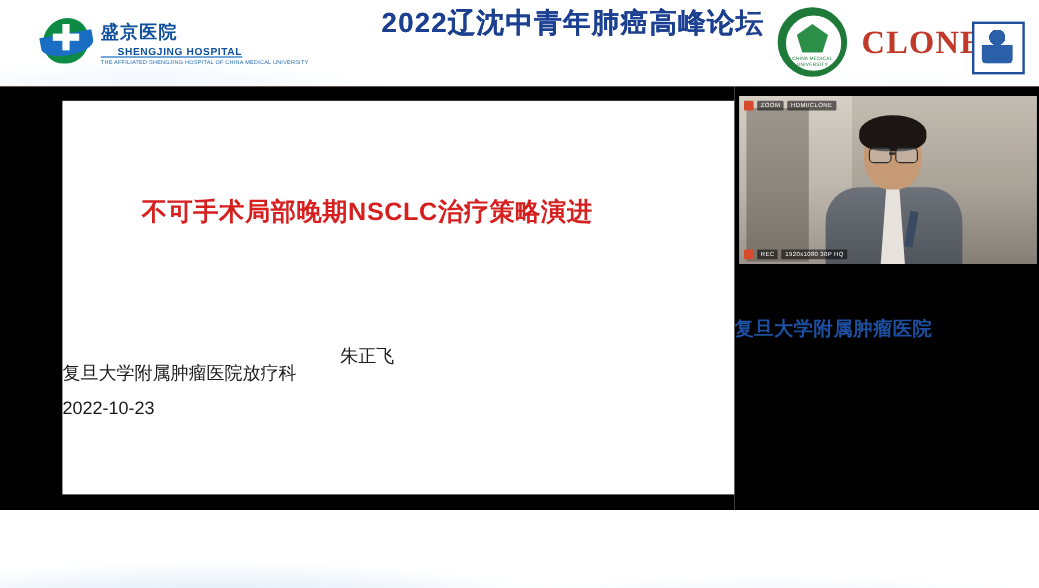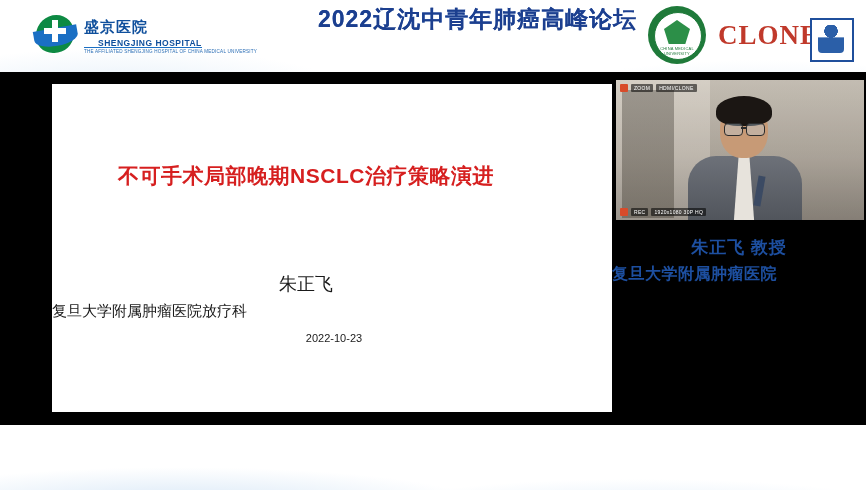--- a/index.html
+++ b/index.html
@@ -248,41 +248,40 @@
     left: 0; top: 78px;
     width: 508px;
     text-align: center;
     font-size: 21px;
     font-weight: bold;
     color: #d61f1f;
     letter-spacing: 0.5px;
   }
   .slide-author {
     position: absolute;
-    left: 0; top: 188px;
+    left: 0; top: 204px;
     width: 508px;
     text-align: center;
-    font-size: 18px;
+    font-size: 15px;
     color: #1a1a1a;
   }
   .slide-affil {
     position: absolute;
     left: 0; top: 218px;
     width: 508px;
     font-size: 15px;
     color: #1a1a1a;
   }
   .slide-date {
     position: absolute;
     left: 0; top: 248px;
     width: 508px;
-    text-align: center;
-    font-size: 11px;
+    text-align: left;
+    font-size: 15px;
     color: #1a1a1a;
-    padding-left: 28px;
   }
 
   
   .speaker-panel {
     position: absolute;
     left: 612px; top: 0;
     width: 254px; height: 353px;
     background: #000000;
   }
   .video-box {
@@ -498,18 +497,17 @@
           <div class="tag">HDMI/CLONE</div>
         </div>
 
         <div class="vid-badge-bl">
           <div class="sq"></div>
           <div class="tag">REC</div>
           <div class="tag">1920x1080 30P HQ</div>
         </div>
       </div>
 
-      <div class="speaker-name">朱正飞  教授</div>
       <div class="speaker-affil">复旦大学附属肿瘤医院</div>
     </div>
   </div>
 
 </div>
 
 </body></html>

